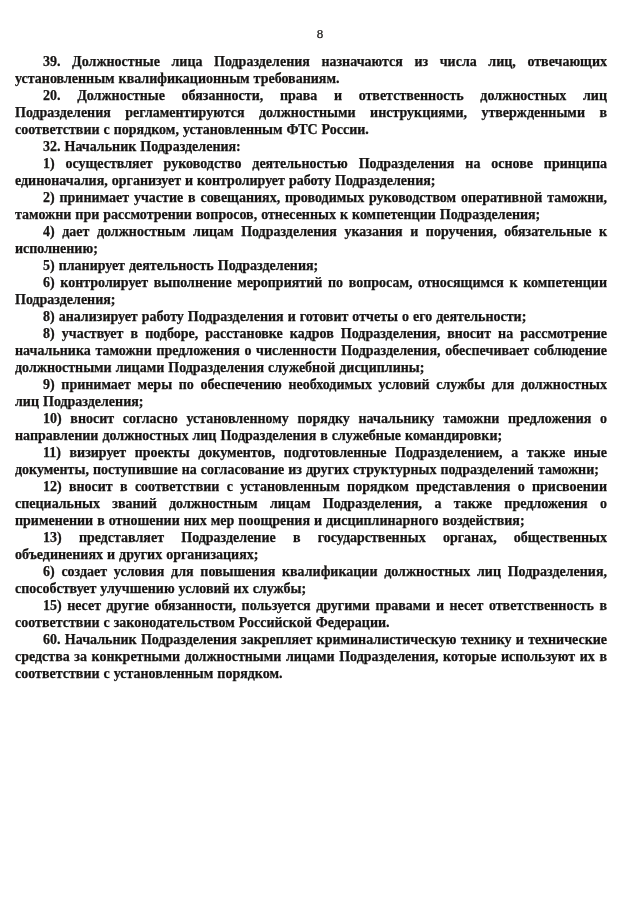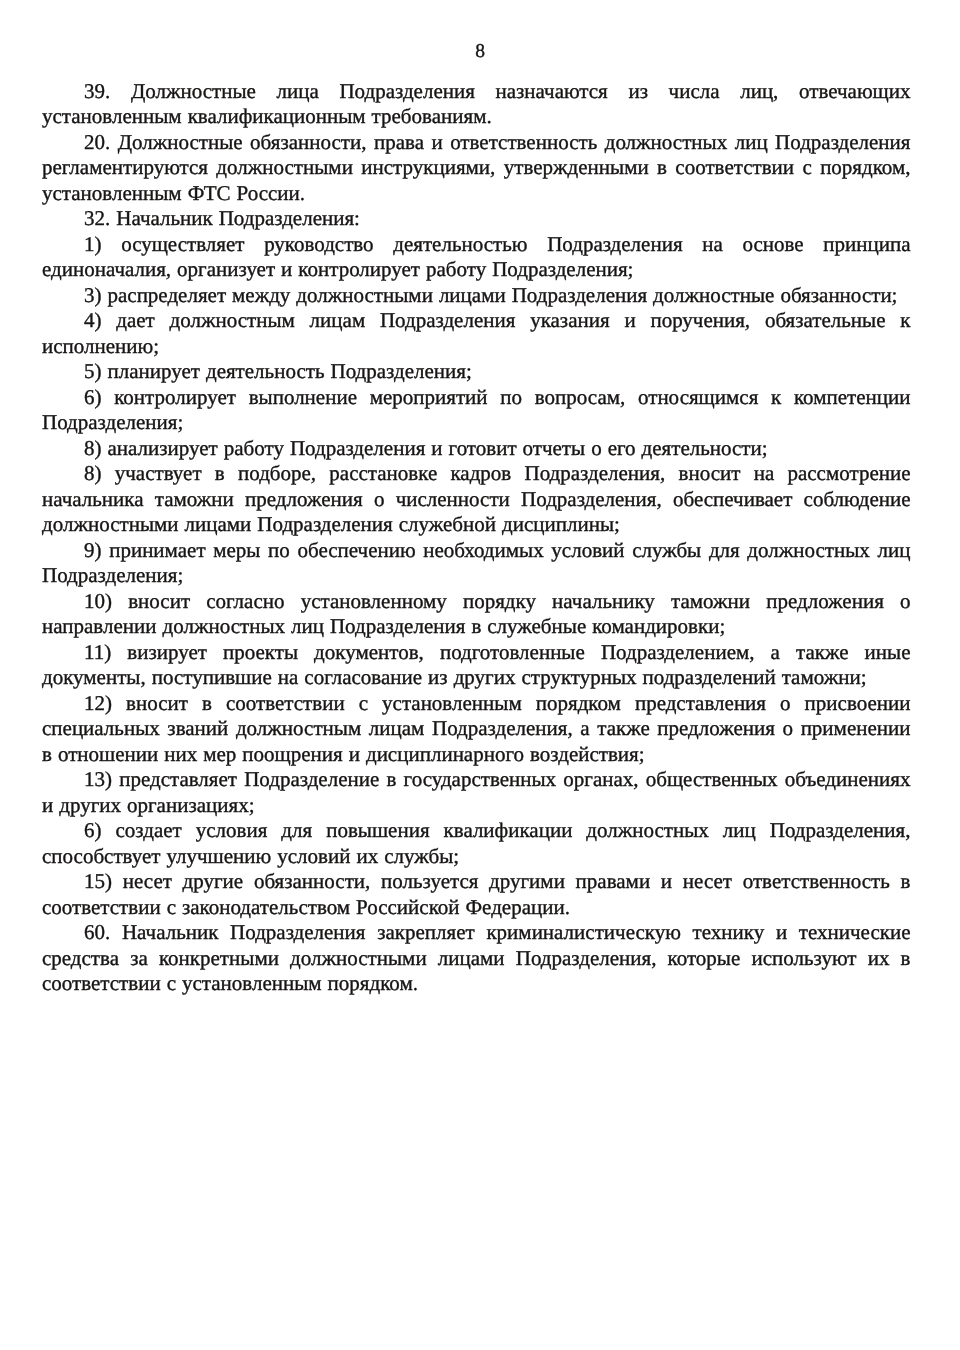--- a/index.html
+++ b/index.html
@@ -17,43 +17,44 @@
     color: #171514;
     -webkit-text-stroke: 0.25px #171514;
   }
   .page-number {
     padding-top: 27px;
     text-align: center;
     font-size: 13px;
     line-height: 14px;
   }
   .content {
-    margin: 12px 33px 0 28px;
+    margin: 12px 33px 0 15px;
     text-align: justify;
     font-size: 14px;
     line-height: 17px;
+    font-weight: bold;
   }
   .content p {
     margin: 0;
     padding: 0;
     text-indent: 28px;
     word-spacing: 0.5px;
   }
 </style>
 </head>
 <body>
 
 <div class="page">
   <div class="page-number">8</div>
   <div class="content">
     <p>39. Должностные лица Подразделения назначаются из числа лиц, отвечающих установленным квалификационным требованиям.</p>
     <p>20. Должностные обязанности, права и ответственность должностных лиц Подразделения регламентируются должностными инструкциями, утвержденными в соответствии с порядком, установленным ФТС России.</p>
     <p>32. Начальник Подразделения:</p>
     <p>1) осуществляет руководство деятельностью Подразделения на основе принципа единоначалия, организует и контролирует работу Подразделения;</p>
-    <p>3) распределяет между должностными лицами Подразделения должностные обязанности;</p>
+    <p>2) принимает участие в совещаниях, проводимых руководством оперативной таможни, таможни при рассмотрении вопросов, отнесенных к компетенции Подразделения;</p>
     <p>4) дает должностным лицам Подразделения указания и поручения, обязательные к исполнению;</p>
     <p>5) планирует деятельность Подразделения;</p>
     <p>6) контролирует выполнение мероприятий по вопросам, относящимся к компетенции Подразделения;</p>
     <p>8) анализирует работу Подразделения и готовит отчеты о его деятельности;</p>
     <p>8) участвует в подборе, расстановке кадров Подразделения, вносит на рассмотрение начальника таможни предложения о численности Подразделения, обеспечивает соблюдение должностными лицами Подразделения служебной дисциплины;</p>
     <p>9) принимает меры по обеспечению необходимых условий службы для должностных лиц Подразделения;</p>
     <p>10) вносит согласно установленному порядку начальнику таможни предложения о направлении должностных лиц Подразделения в служебные командировки;</p>
     <p>11) визирует проекты документов, подготовленные Подразделением, а также иные документы, поступившие на согласование из других структурных подразделений таможни;</p>
     <p>12) вносит в соответствии с установленным порядком представления о присвоении специальных званий должностным лицам Подразделения, а также предложения о применении в отношении них мер поощрения и дисциплинарного воздействия;</p>
     <p>13) представляет Подразделение в государственных органах, общественных объединениях и других организациях;</p>

